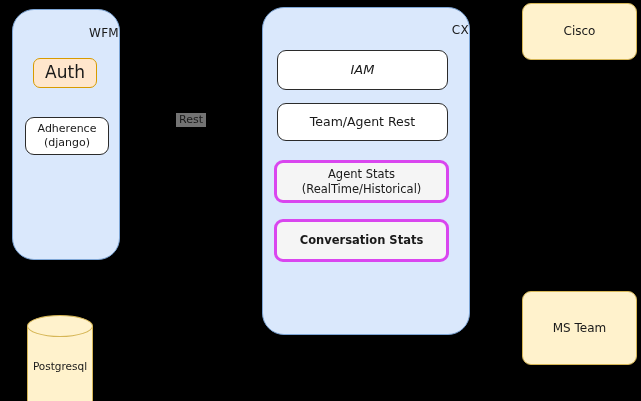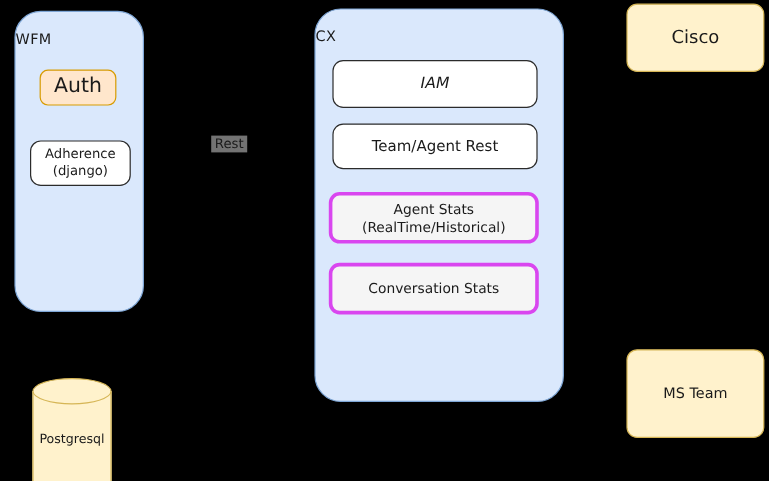--- a/index.html
+++ b/index.html
@@ -21,21 +21,21 @@
     position: absolute;
     background: #dae8fc;
     border: 1px solid #7ea6d6;
     border-radius: 22px;
     box-sizing: border-box;
   }
   .panel-title {
     position: absolute;
     left: 0;
     right: 0;
-    text-align: left;
+    text-align: right;
     color: #1a1a1a;
     font-size: 12px;
     letter-spacing: 0.3px;
   }
 
   #wfm-panel  { left: 12px;  top: 9px;  width: 108px; height: 251px; }
   #cx-panel   { left: 262px; top: 7px;  width: 208px; height: 328px; }
 
   #wfm-title  { top: 16px;  font-size: 12px; }
   #cx-title   { top: 15px;  font-size: 12px; }
@@ -73,25 +73,25 @@
   }
 
   
   #auth-node      { left: 33px; top: 58px;  width: 64px;  height: 30px; }
   #adherence-node { left: 25px; top: 117px; width: 84px;  height: 38px; font-size: 11px; }
 
   
   #iam-node        { left: 277px; top: 50px;  width: 171px; height: 40px; font-size: 13px; font-style: italic; }
   #team-node       { left: 277px; top: 103px; width: 171px; height: 38px; font-size: 12.5px; }
   #agentstats-node { left: 274px; top: 160px; width: 175px; height: 43px; font-size: 11.5px; }
-  #convstats-node  { left: 274px; top: 219px; width: 175px; height: 43px; font-size: 11.5px; }
+  #convstats-node  { left: 274px; top: 219px; width: 175px; height: 43px; font-size: 11.5px; font-weight: bold; }
   #etl-node        { left: 271px; top: 281px; width: 175px; height: 40px; font-size: 11.5px; }
 
   
-  #cisco-node   { left: 522px; top: 3px;   width: 115px; height: 57px; font-size: 15px; }
+  #cisco-node   { left: 522px; top: 3px;   width: 115px; height: 57px; font-size: 12px; }
   #msteam-node  { left: 522px; top: 291px; width: 115px; height: 74px; font-size: 12px; }
 
   
   #rest-label {
     position: absolute;
     left: 176px;
     top: 113px;
     padding: 1px 3px;
     background: #737373;
     color: #1a1a1a;

